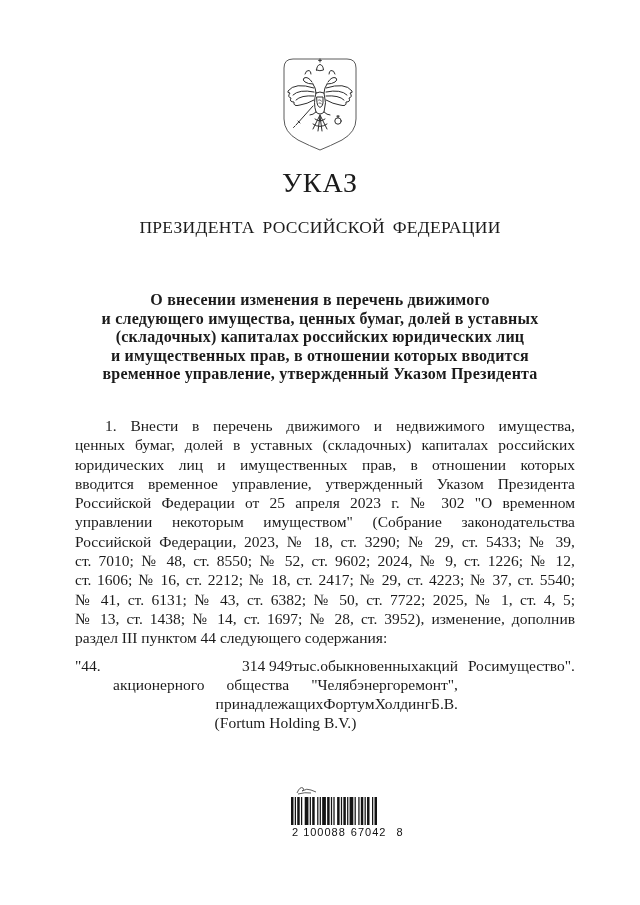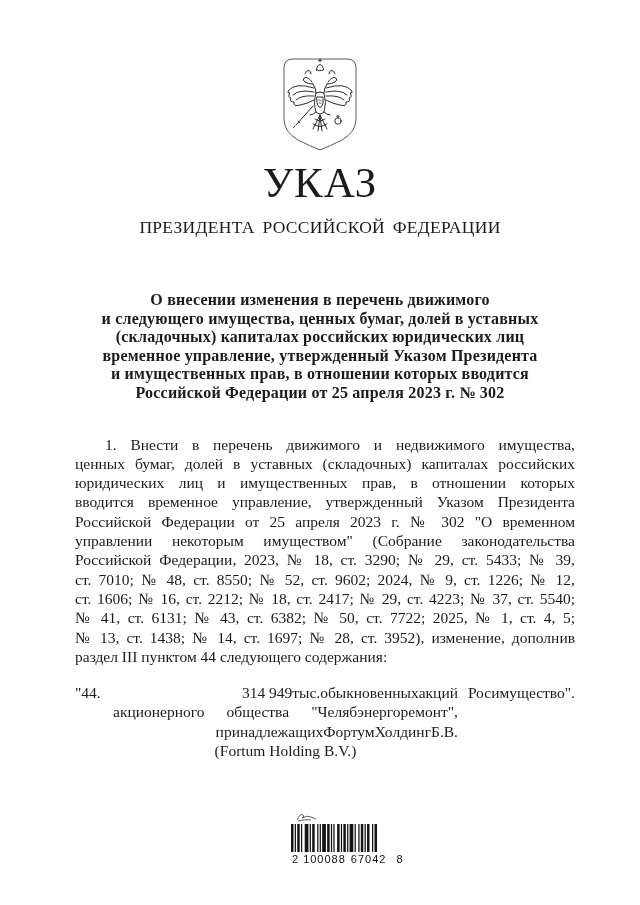--- a/index.html
+++ b/index.html
@@ -2,32 +2,32 @@
 <html><head>
 <meta charset="utf-8">
 <style>
   html,body { margin:0; padding:0; background:#ffffff; }
   .page {
     position:relative; width:640px; height:905px; background:#ffffff;
     color:#1b1b1b; font-family:"Liberation Serif", serif; overflow:hidden;
   }
   .emblem { display:block; margin:55px auto 0 auto; width:82px; height:97px; }
   .title {
-    text-align:center; margin-top:15px; font-size:43px; line-height:32px;
+    text-align:center; margin-top:15px; font-size:28px; line-height:32px;
     letter-spacing:1px; font-weight:400;
   }
   .subtitle {
     text-align:center; margin-top:18px; font-size:17.5px; line-height:21px;
     letter-spacing:0.3px; word-spacing:3px; font-weight:400;
   }
   .heading {
     margin:53px 60px 0 60px; text-align:center; font-weight:bold;
     font-size:16px; line-height:18.6px; letter-spacing:0.2px;
   }
-  .bodytext { margin:32px 65px 17px 75px; font-size:15.5px; line-height:19.3px; }
+  .bodytext { margin:32px 65px 8px 75px; font-size:15.5px; line-height:19.3px; }
   .body-line { text-align:justify; text-align-last:justify; }
   .body-line.first { text-indent:30px; }
   .body-line.last { text-align-last:left; }
   .item-row { display:flex; margin:6px 65px 0 75px; font-size:15.5px; line-height:19.3px; align-items:flex-start; }
   .item-num { width:38px; flex:none; white-space:nowrap; }
   .item-desc { width:345px; flex:none; }
   .tok-line { display:flex; justify-content:flex-end; }
   .just-line { text-align:justify; text-align-last:justify; }
   .plain-line { text-align:center; }
   .item-org { margin-left:auto; white-space:nowrap; }
@@ -73,23 +73,22 @@
     </g>
   </svg>
 
   <div class="title">УКАЗ</div>
   <div class="subtitle">ПРЕЗИДЕНТА РОССИЙСКОЙ ФЕДЕРАЦИИ</div>
 
   <div class="heading">
     <div>О внесении изменения в перечень движимого</div>
     <div>и следующего имущества, ценных бумаг, долей в уставных</div>
     <div>(складочных) капиталах российских юридических лиц</div>
+    <div>и имущественных прав, в отношении которых вводится</div>
     <div>временное управление, утвержденный Указом Президента</div>
-    <div>и имущественных прав, в отношении которых вводится</div>
-    <div>Российской Федерации от 25 апреля 2023 г. № 302</div>
   </div>
 
   <div class="bodytext">
     <div class="body-line first">1. Внести в перечень движимого и недвижимого имущества,</div>
     <div class="body-line">ценных бумаг, долей в уставных (складочных) капиталах российских</div>
     <div class="body-line">юридических лиц и имущественных прав, в отношении которых</div>
     <div class="body-line">вводится временное управление, утвержденный Указом Президента</div>
     <div class="body-line">Российской Федерации от 25 апреля 2023 г. № 302 "О временном</div>
     <div class="body-line">управлении некоторым имуществом" (Собрание законодательства</div>
     <div class="body-line">Российской Федерации, 2023, № 18, ст. 3290; № 29, ст. 5433; № 39,</div>

